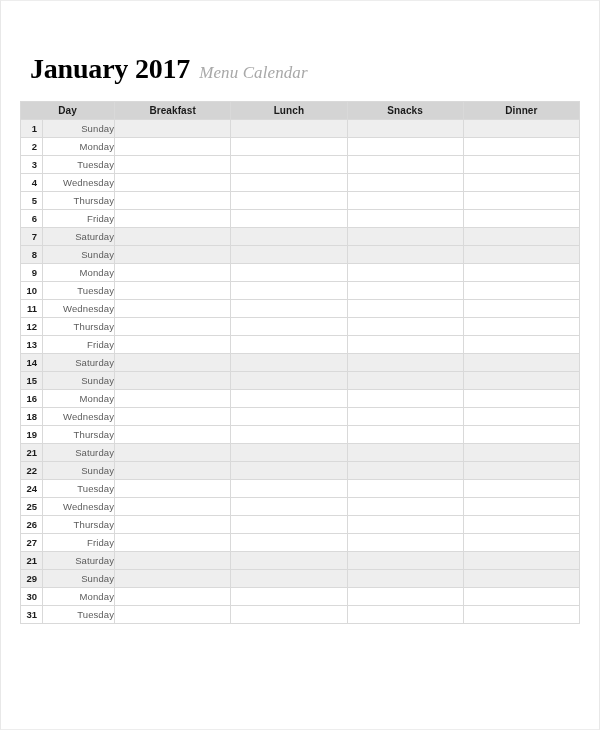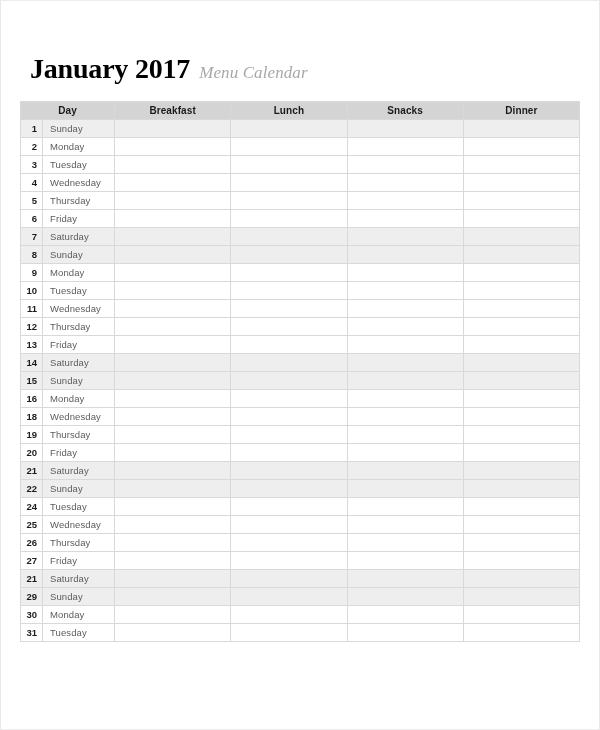--- a/index.html
+++ b/index.html
@@ -91,21 +91,21 @@
   td.num {
     text-align: right;
     padding-right: 5px;
     font-size: 9.5px;
     font-weight: bold;
     color: #1c1c1c;
     font-family: "Liberation Sans", sans-serif;
   }
 
   td.day {
-    text-align: left;
+    text-align: right;
     padding-left: 7px;
     font-size: 9.5px;
     color: #5c5c5c;
     font-family: "Liberation Sans", sans-serif;
     letter-spacing: 0.1px;
   }
 
   td.meal {
     background: transparent;
   }
@@ -279,28 +279,20 @@
           <td class="meal"></td>
         </tr>
         <tr class="weekday">
           <td class="num">19</td>
           <td class="day">Thursday</td>
           <td class="meal"></td>
           <td class="meal"></td>
           <td class="meal"></td>
           <td class="meal"></td>
         </tr>
-        <tr class="weekday">
-          <td class="num">20</td>
-          <td class="day">Friday</td>
-          <td class="meal"></td>
-          <td class="meal"></td>
-          <td class="meal"></td>
-          <td class="meal"></td>
-        </tr>
         <tr class="weekend">
           <td class="num">21</td>
           <td class="day">Saturday</td>
           <td class="meal"></td>
           <td class="meal"></td>
           <td class="meal"></td>
           <td class="meal"></td>
         </tr>
         <tr class="weekend">
           <td class="num">22</td>

